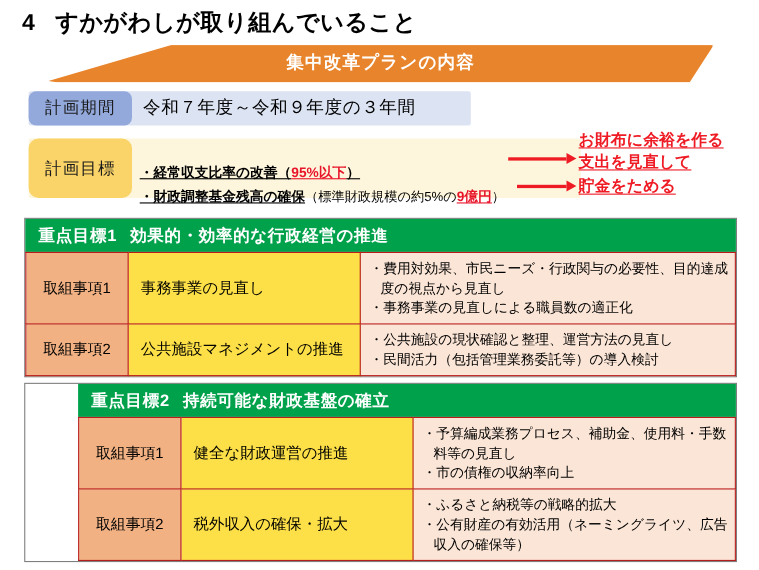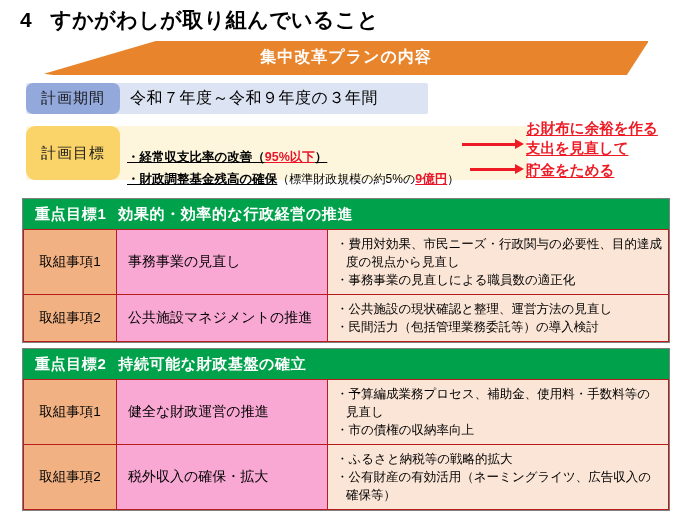--- a/index.html
+++ b/index.html
@@ -201,21 +201,21 @@
 
   
   .goal-block {
     position: absolute;
     left: 22px;
     width: 648px;
     border: 1px solid #7F7F7F;
     box-sizing: border-box;
   }
   #goal-block-1 { top: 198px; }
-  #goal-block-2 { top: 348px; }
+  #goal-block-2 { top: 348px; padding-left: 48px; }
 
   .block-header {
     background: #00A14B;
     color: #ffffff;
     font-size: 15px;
     font-weight: bold;
     height: 30px;
     display: flex;
     align-items: center;
     padding-left: 12px;
@@ -238,21 +238,21 @@
   }
   .col-item {
     width: 93px;
     background: #F1B183;
     text-align: center;
     font-size: 13.5px;
     color: #000000;
   }
   .col-title {
     width: 211px;
-    background: #f9a8d4;
+    background: #fde047;
     font-size: 14px;
     color: #000000;
     padding-left: 11px;
   }
   .col-desc {
     background: #FBE5D6;
     font-size: 12.5px;
     color: #000000;
     padding: 5px 6px 5px 8px;
     line-height: 18px;

